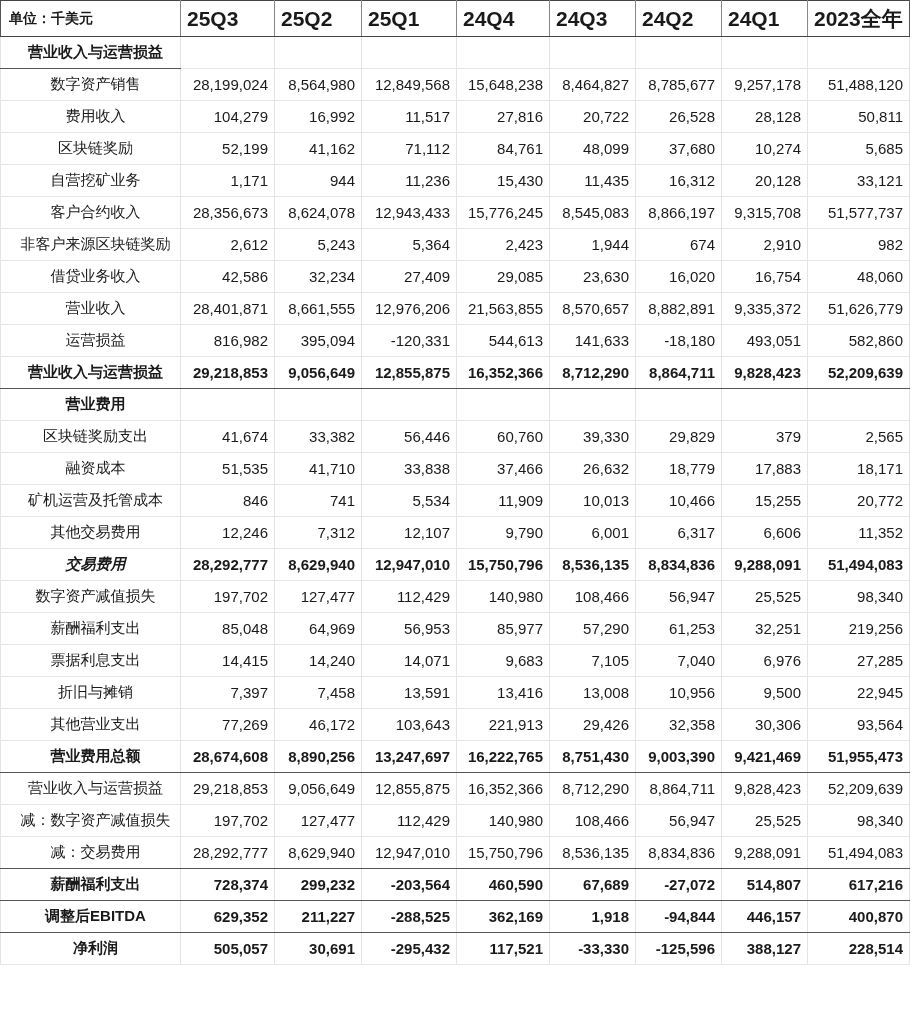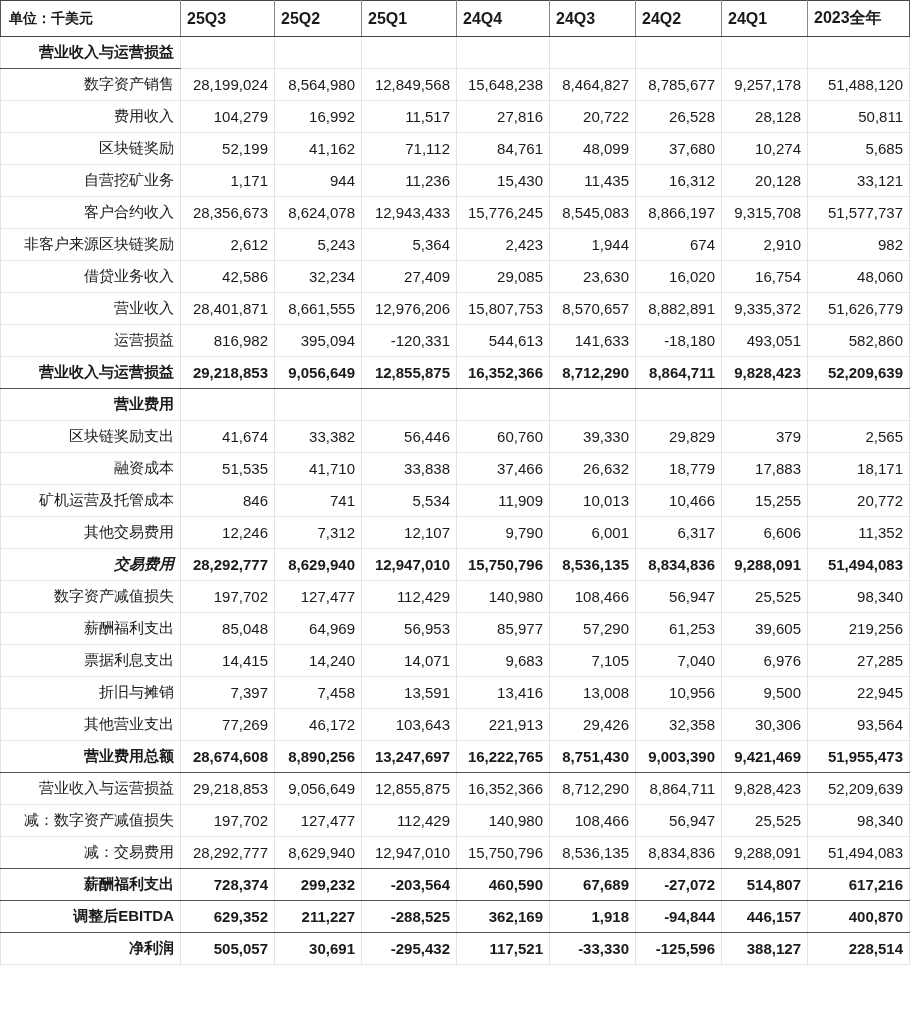--- a/index.html
+++ b/index.html
@@ -35,27 +35,27 @@
       padding: 0 6px;
       font-size: 15px;
       white-space: nowrap;
       border-left: 1px solid #e3e3e3;
       border-right: 1px solid #e3e3e3;
       border-bottom: 1px solid #e6e6e6;
       overflow: hidden;
       box-sizing: border-box;
     }
     table.fin td.num { text-align: right; padding-right: 6px; }
-    table.fin td.lbl { text-align: right; padding-left: 16px; }
+    table.fin td.lbl { text-align: center; padding-left: 16px; }
 
     
     table.fin tr.hdr th {
       height: 36px;
       font-weight: bold;
-      font-size: 16px;
+      font-size: 21px;
       text-align: left;
       padding-left: 6px;
       border-top: 1px solid #444;
       border-bottom: 1.5px solid #444;
       border-left: 1px solid #888;
       border-right: 1px solid #888;
       background: #ffffff;
     }
     table.fin tr.hdr th.lbl { padding-left: 8px; font-size: 14px; }
     table.fin tr.hdr th:first-child { border-left: 1px solid #555; }
@@ -190,21 +190,21 @@
         <td class="num">23,630</td>
         <td class="num">16,020</td>
         <td class="num">16,754</td>
         <td class="num">48,060</td>
       </tr>
       <tr class="">
         <td class="lbl">营业收入</td>
         <td class="num">28,401,871</td>
         <td class="num">8,661,555</td>
         <td class="num">12,976,206</td>
-        <td class="num">15,807,753</td>
+        <td class="num">21,563,855</td>
         <td class="num">8,570,657</td>
         <td class="num">8,882,891</td>
         <td class="num">9,335,372</td>
         <td class="num">51,626,779</td>
       </tr>
       <tr class="">
         <td class="lbl">运营损益</td>
         <td class="num">816,982</td>
         <td class="num">395,094</td>
         <td class="num">-120,331</td>
@@ -303,21 +303,21 @@
         <td class="num">98,340</td>
       </tr>
       <tr class="">
         <td class="lbl">薪酬福利支出</td>
         <td class="num">85,048</td>
         <td class="num">64,969</td>
         <td class="num">56,953</td>
         <td class="num">85,977</td>
         <td class="num">57,290</td>
         <td class="num">61,253</td>
-        <td class="num">39,605</td>
+        <td class="num">32,251</td>
         <td class="num">219,256</td>
       </tr>
       <tr class="">
         <td class="lbl">票据利息支出</td>
         <td class="num">14,415</td>
         <td class="num">14,240</td>
         <td class="num">14,071</td>
         <td class="num">9,683</td>
         <td class="num">7,105</td>
         <td class="num">7,040</td>

